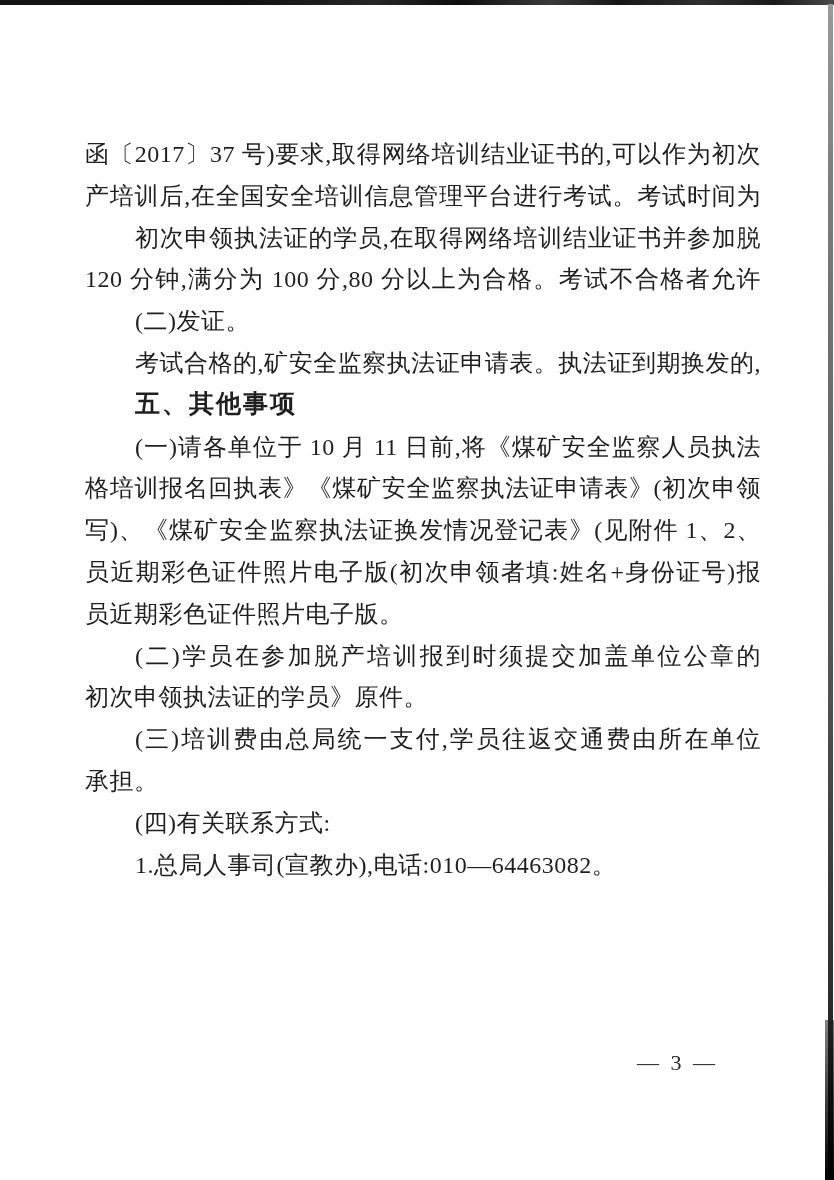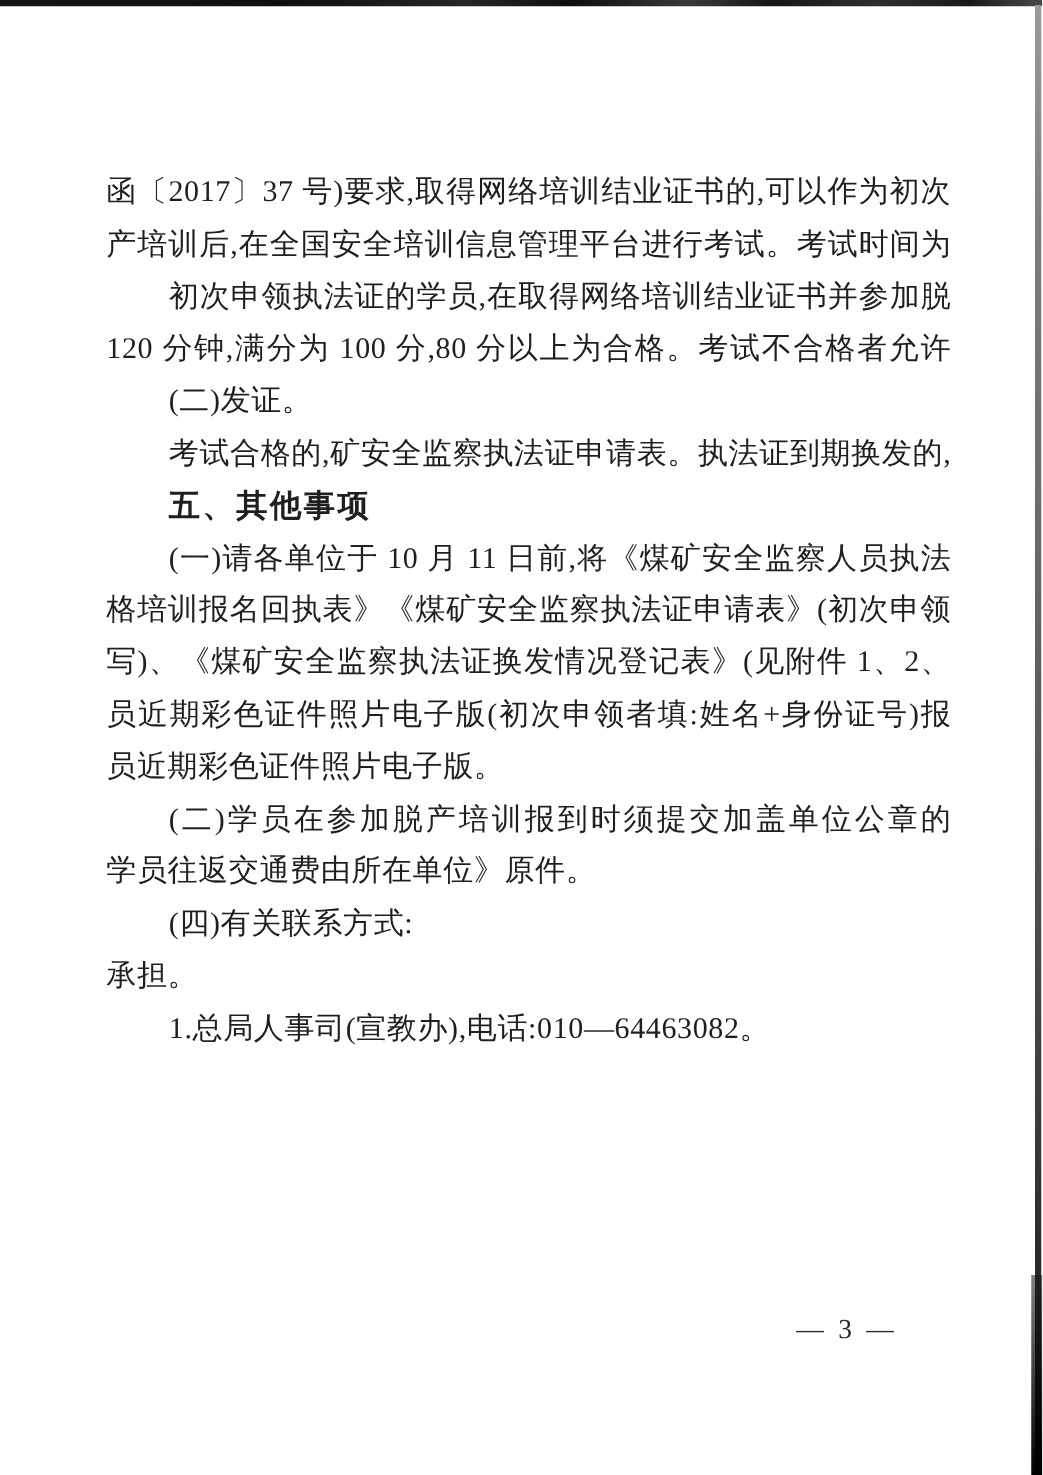--- a/index.html
+++ b/index.html
@@ -55,21 +55,21 @@
     white-space: normal;
   }
   .line.fill {
     text-align: justify;
     text-align-last: justify;
   }
   .line.indent {
     text-indent: 50px;
   }
   .line.heading {
-    font-family: Liberation Sans, sans-serif;
+    font-family: Liberation Mono, monospace;
     font-weight: bold;
     font-size: 25px;
     letter-spacing: 2px;
   }
   .footer {
     position: absolute;
     top: 1046px;
     right: 116px;
     height: 34px;
     line-height: 34px;
@@ -93,22 +93,23 @@
       <div class="line fill">120 分钟,满分为 100 分,80 分以上为合格。考试不合格者允许补</div>
       <div class="line indent">(二)发证。</div>
       <div class="line indent fill">考试合格的,矿安全监察执法证申请表。执法证到期换发的,</div>
       <div class="line indent heading">五、其他事项</div>
       <div class="line indent fill">(一)请各单位于 10 月 11 日前,将《煤矿安全监察人员执法资</div>
       <div class="line fill">格培训报名回执表》《煤矿安全监察执法证申请表》(初次申领者填</div>
       <div class="line fill">写)、《煤矿安全监察执法证换发情况登记表》(见附件 1、2、3)及学</div>
       <div class="line fill">员近期彩色证件照片电子版(初次申领者填:姓名+身份证号)报</div>
       <div class="line">员近期彩色证件照片电子版。</div>
       <div class="line indent fill">(二)学员在参加脱产培训报到时须提交加盖单位公章的《煤</div>
-      <div class="line">学员往返交通费由所在单位》原件。</div>
+      <div class="line">初次申领执法证的学员》原件。</div>
+      <div class="line indent fill">(三)培训费由总局统一支付,学员往返交通费由所在单位</div>
+      <div class="line">承担。</div>
       <div class="line indent">(四)有关联系方式:</div>
-      <div class="line">承担。</div>
       <div class="line indent">1.总局人事司(宣教办),电话:010—64463082。</div>
     </div>
 
   <div class="footer">
     <span>— 3 —</span>
   </div>
 </div>
 
 </body></html>

